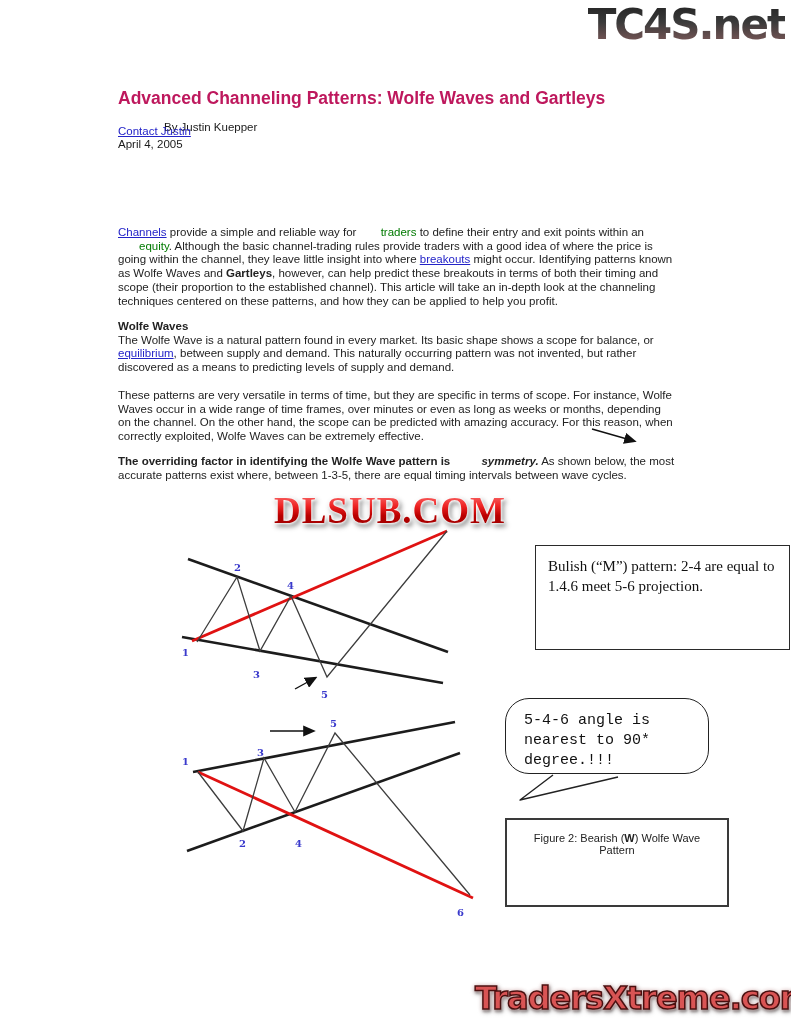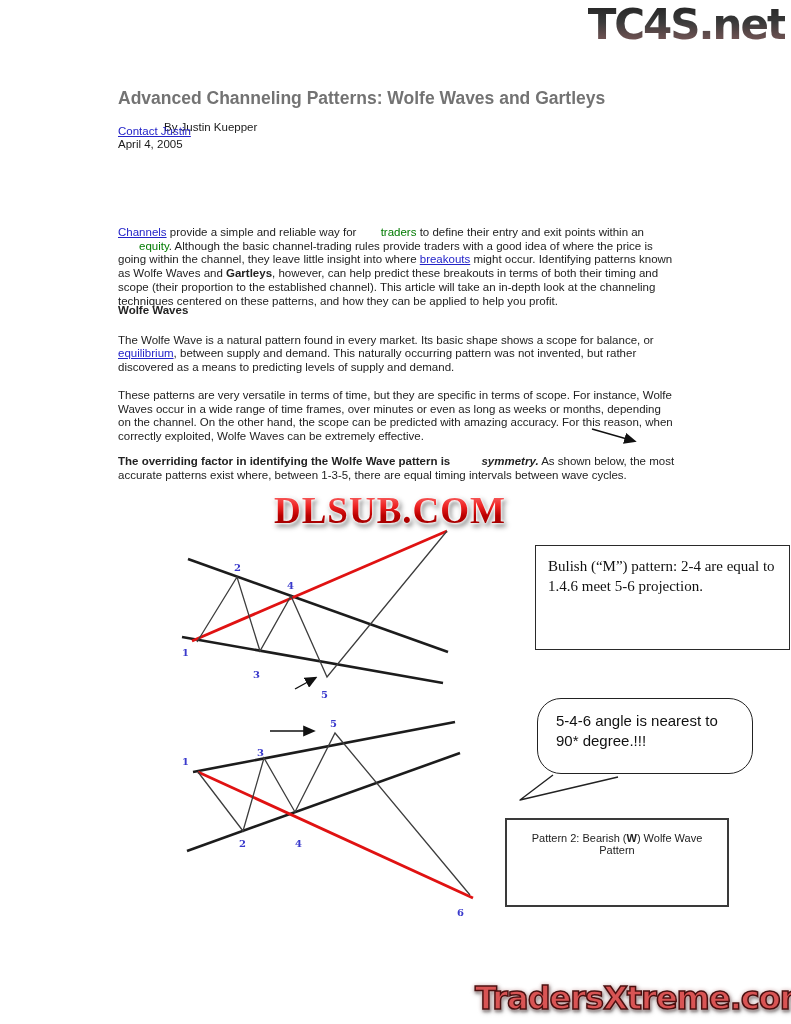--- a/index.html
+++ b/index.html
@@ -5,41 +5,41 @@
   html,body{margin:0;padding:0;}
   body{width:791px;height:1024px;background:#ffffff;position:relative;overflow:hidden;
        font-family:"Liberation Sans",sans-serif;color:#1a1a1a;}
   .abs{position:absolute;}
   
   .tc4s{top:0;right:6px;font-family:"DejaVu Sans",sans-serif;font-weight:bold;
         font-size:42px;letter-spacing:-2px;
         background:linear-gradient(180deg,#1f1f1f 0%,#3a3a3a 45%,#6e5252 80%,#8a6a6a 100%);
         -webkit-background-clip:text;background-clip:text;color:transparent;}
   
-  .title{left:118px;top:88px;width:600px;font-size:17.5px;font-weight:bold;color:#737373;}
+  .title{left:118px;top:88px;width:600px;font-size:17.5px;font-weight:bold;color:#be185d;}
   .meta{left:118px;font-size:11.5px;line-height:13.5px;}
   a.blue{color:#2323c8;text-decoration:underline;cursor:pointer;}
   a.green{color:#007a00;cursor:pointer;margin-left:21px;}
   
   .bodytext{left:118px;width:557px;font-size:11.5px;line-height:13.7px;color:#222;}
   .bold{font-weight:bold;}
   .boldital{font-weight:bold;font-style:italic;margin-left:28px;}
   
   .dlsub{left:0;top:489px;width:780px;text-align:center;
          font-family:Liberation Serif, serif;font-weight:bold;font-size:37px;letter-spacing:1px;
          background:linear-gradient(180deg,#ff8a8a 0%,#ee2222 40%,#bb0000 62%,#8e0000 100%);
          -webkit-background-clip:text;background-clip:text;color:transparent;
          filter:drop-shadow(0 0 1.5px #ffffff) drop-shadow(0 0 1px #ffffff) drop-shadow(2px 3px 2px #9a9a9a);}
   
   .capbox{left:495px;top:545px;width:241px;height:93px;border:1px solid #2a2a2a;
           font-family:"Liberation Serif",serif;font-size:15px;line-height:20px;
           padding:10px 0 0 12px;color:#111;overflow:hidden;white-space:nowrap;margin-left:40px;}
   .bubble{left:505px;top:698px;width:172px;height:62px;border:1px solid #222;border-radius:24px;
-          font-family:Liberation Sans, sans-serif;font-size:15px;line-height:20px;
-          padding:12px 24px 0 18px;color:#111;background:#fff;margin-left:32px;}
+          font-family:Liberation Mono, monospace;font-size:15px;line-height:20px;
+          padding:12px 12px 0 18px;color:#111;background:#fff;}
   .fig2box{left:505px;top:818px;width:200px;height:73px;border:2px solid #3a3a3a;
            font-size:11px;padding:12px 10px 0 10px;text-align:center;color:#222;background:#fff;}
   
   .txtreme{left:475px;top:979px;width:315px;text-align:center;
            font-family:"DejaVu Sans",sans-serif;font-weight:bold;font-size:32px;letter-spacing:-1px;
            color:#d95454;-webkit-text-stroke:1.5px #4a0f0f;
            filter:drop-shadow(0 0 2px #eecccc) drop-shadow(1px 2px 1px #777);}
   svg text{font-family:"DejaVu Serif",serif;font-weight:bold;font-size:10px;}
 </style>
 </head>
@@ -47,21 +47,21 @@
 
 <div class="abs tc4s">TC4S.net</div>
 
 <div class="abs title">Advanced Channeling Patterns: Wolfe Waves and Gartleys</div>
 <div class="abs meta" style="top:121px;margin-left:46px;">By Justin Kuepper</div>
 <div class="abs meta" style="top:124.5px;"><a class="blue">Contact Justin</a></div>
 <div class="abs meta" style="top:138px;">April 4, 2005</div>
 
 <div class="abs bodytext" style="top:226px;"><a class="blue">Channels</a><span> provide a simple and reliable way for </span><a class="green">traders</a><span> to define their entry and exit points within an </span><a class="green">equity</a><span>. Although the basic channel-trading rules provide traders with a good idea of where the price is going within the channel, they leave little insight into where </span><a class="blue">breakouts</a><span> might occur. Identifying patterns known as Wolfe Waves and </span><span class="bold">Gartleys</span><span>, however, can help predict these breakouts in terms of both their timing and scope (their proportion to the established channel). This article will take an in-depth look at the channeling techniques centered on these patterns, and how they can be applied to help you profit.</span></div>
 
-<div class="abs bodytext bold" style="top:304px;">Wolfe Waves</div>
+<div class="abs bodytext bold" style="top:320px;">Wolfe Waves</div>
 <div class="abs bodytext" style="top:333.5px;"><span>The Wolfe Wave is a natural pattern found in every market. Its basic shape shows a scope for balance, or </span><a class="blue">equilibrium</a><span>, between supply and demand. This naturally occurring pattern was not invented, but rather discovered as a means to predicting levels of supply and demand.</span></div>
 
 <div class="abs bodytext" style="top:389px;">These patterns are very versatile in terms of time, but they are specific in terms of scope. For instance, Wolfe Waves occur in a wide range of time frames, over minutes or even as long as weeks or months, depending on the channel. On the other hand, the scope can be predicted with amazing accuracy. For this reason, when correctly exploited, Wolfe Waves can be extremely effective.</div>
 
 <svg class="abs" style="left:558px;top:421px;" width="95" height="32">
   <defs>
       <marker id="ah0" markerWidth="9" markerHeight="8" refX="7" refY="4" orient="auto">
         <polygon points="0,0 9,4 0,8" fill="#111"></polygon>
       </marker>
     </defs>
@@ -122,15 +122,15 @@
   <line x1="105" y1="21" x2="148" y2="21" stroke="#111" stroke-width="1.4" marker-end="url(#ah2)"></line>
 
   <text x="17" y="55" fill="#3a3acc">1</text>
   <text x="74" y="137" fill="#3a3acc">2</text>
   <text x="92" y="46" fill="#3a3acc">3</text>
   <text x="130" y="137" fill="#3a3acc">4</text>
   <text x="165" y="17" fill="#3a3acc">5</text>
   <text x="292" y="206" fill="#3a3acc">6</text>
 </svg>
 
-<div class="abs fig2box"><span>Pattern 2: Bearish (</span><span class="bold">W</span><span>) Wolfe Wave Pattern</span></div>
+<div class="abs fig2box"><span>Figure 2: Bearish (</span><span class="bold">W</span><span>) Wolfe Wave Pattern</span></div>
 
 <div class="abs txtreme">TradersXtreme.com</div>
 
 </body></html>

